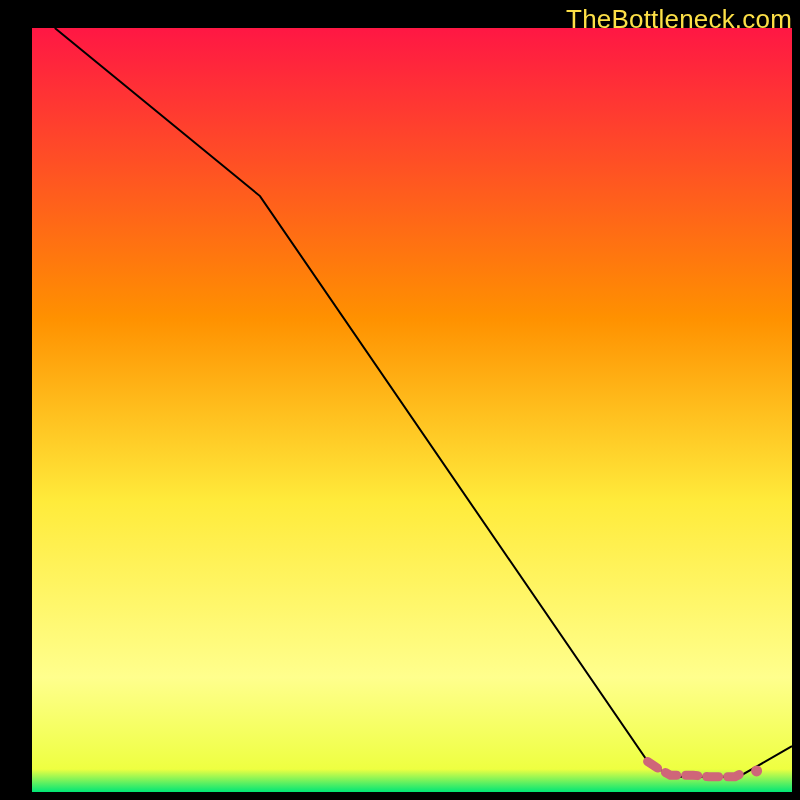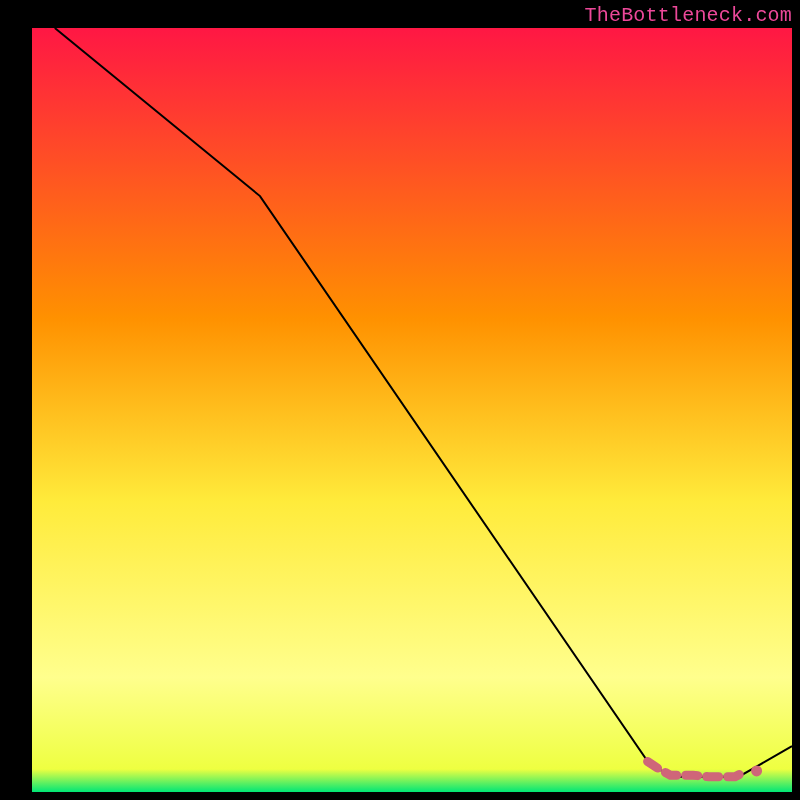--- a/index.html
+++ b/index.html
@@ -13,26 +13,25 @@
   .frame {
     position: relative;
     width: 800px;
     height: 800px;
     background: #000;
   }
   .watermark {
     position: absolute;
     top: 4px;
     right: 8px;
-    color: #ec4899;
-    font-size: 20px;
+    color: #fde047;
+    font-size: 26px;
     font-weight: 500;
     letter-spacing: 0.2px;
     z-index: 10;
-    font-family: Liberation Mono, monospace;
   }
   svg {
     position: absolute;
     top: 0;
     left: 0;
   }
 </style>
 </head>
 <body>
 

